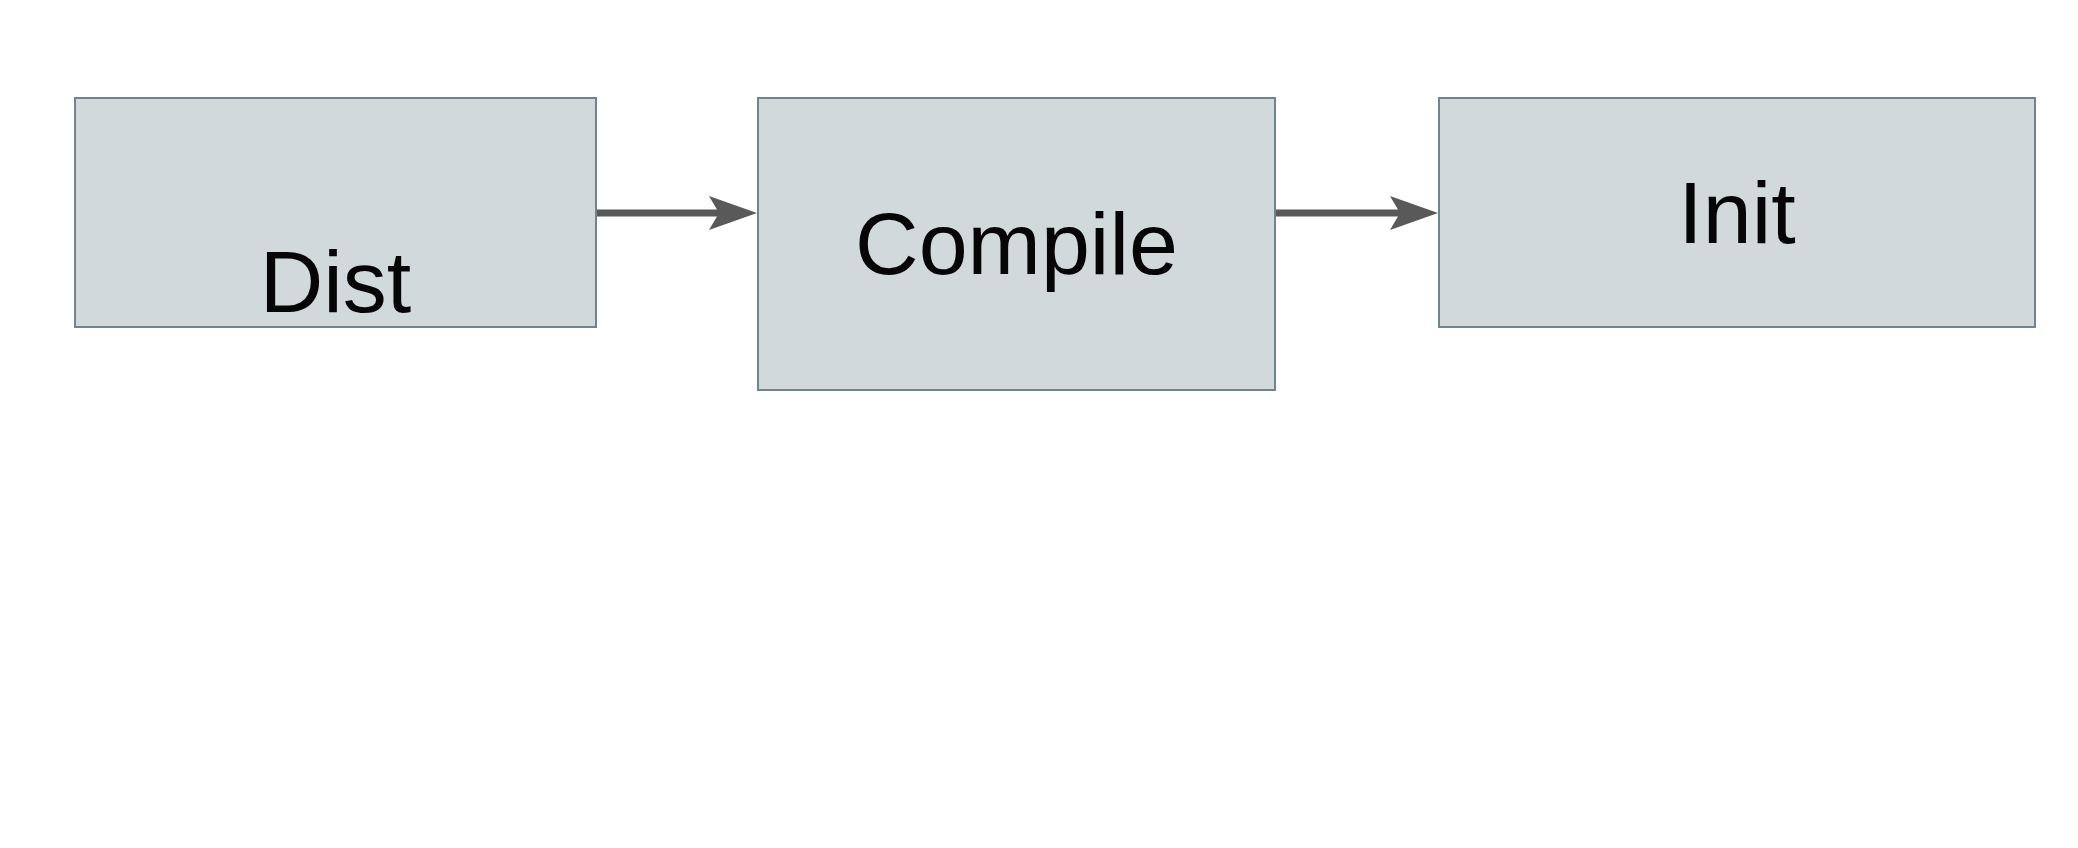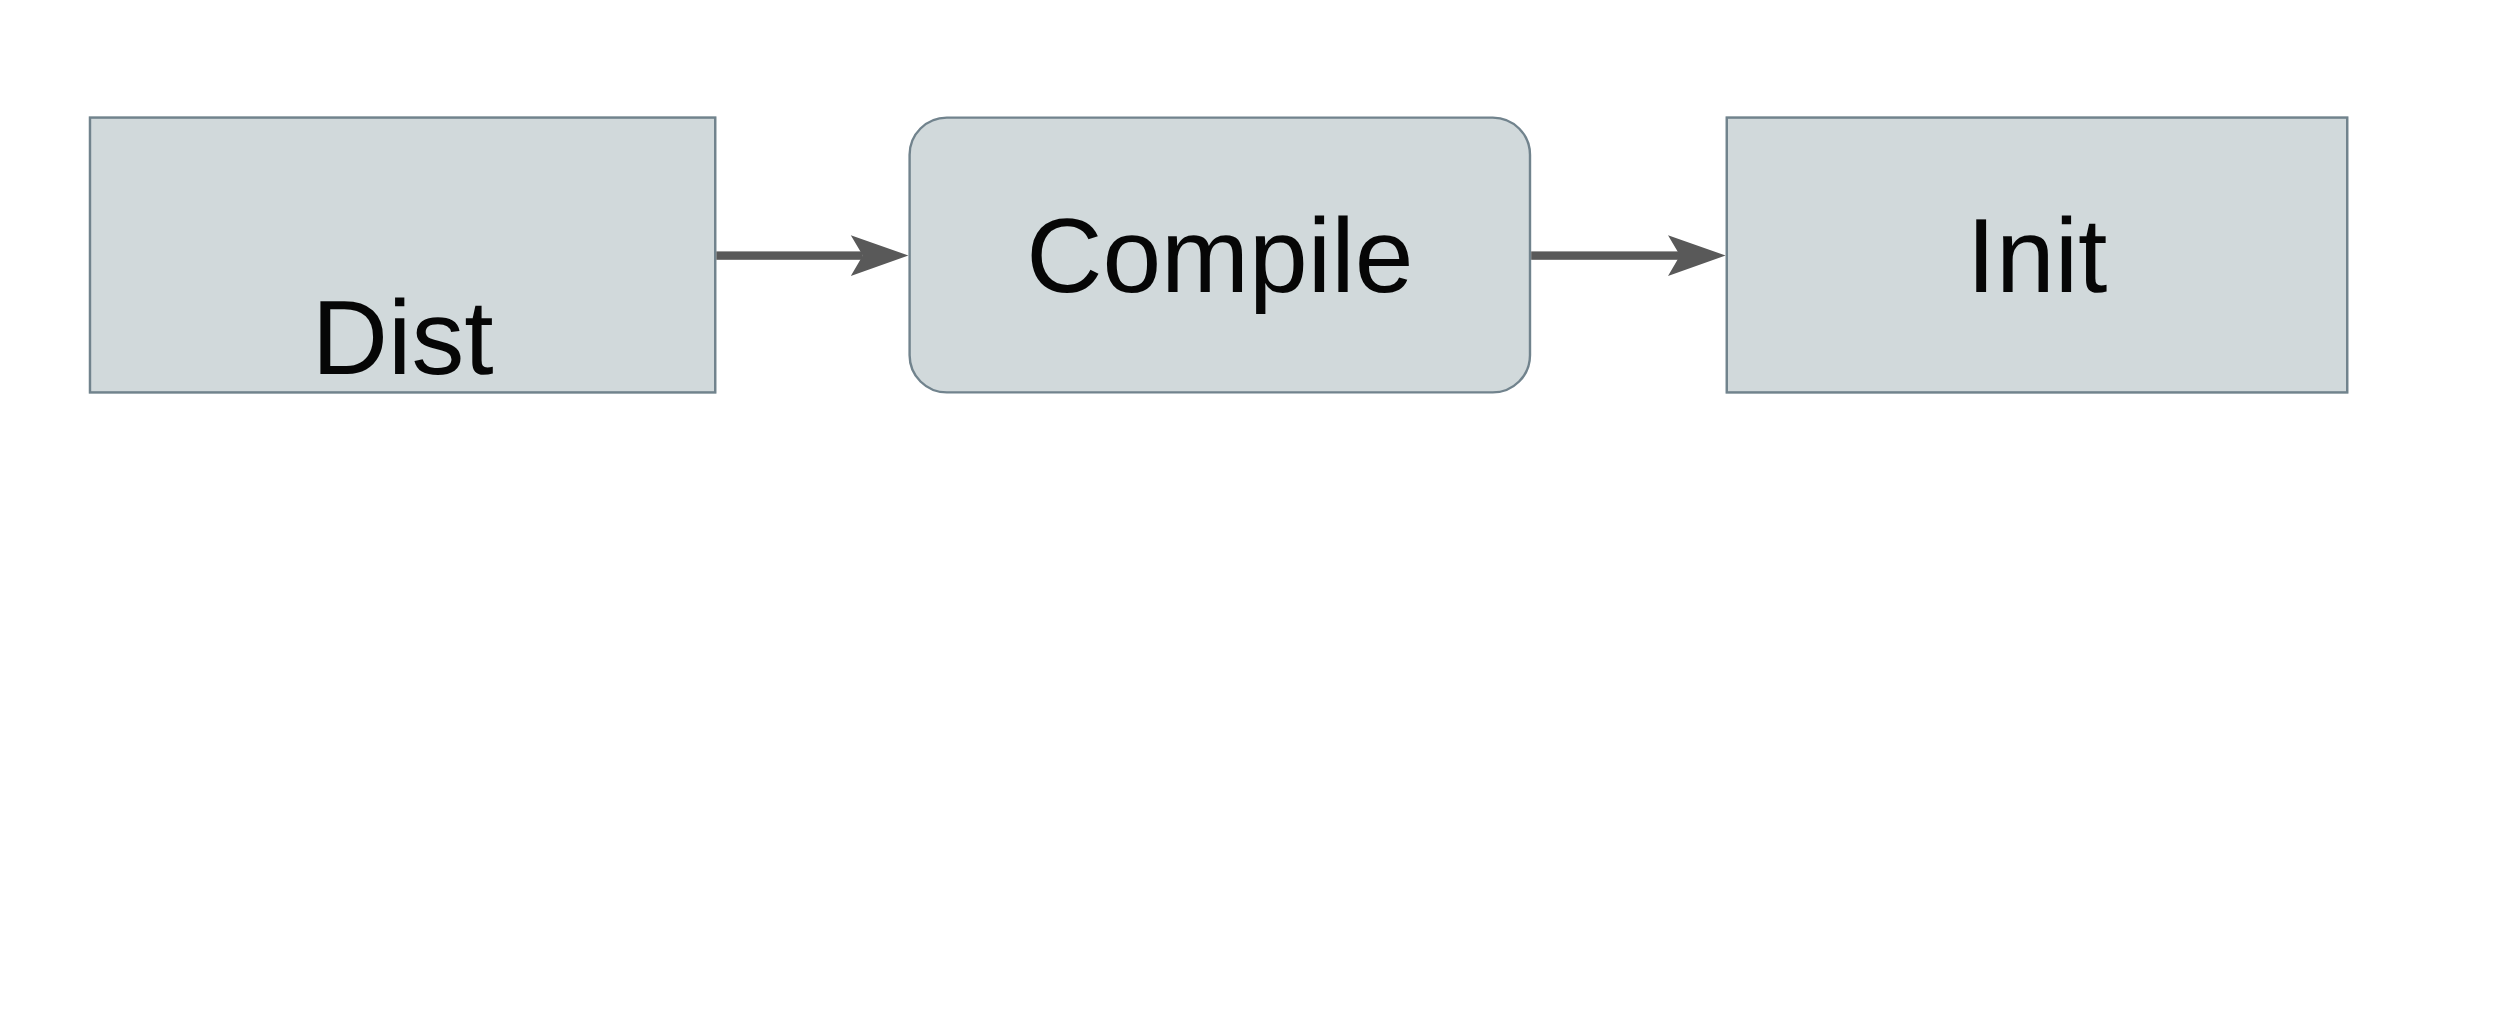--- a/index.html
+++ b/index.html
@@ -32,22 +32,22 @@
     justify-content: center;
   }
   .node-label {
     font-size: 88px;
     line-height: 1;
     color: var(--text-color);
     letter-spacing: 0px;
     white-space: nowrap;
   }
   .node-dist    { left: 74px;   top: 97px;  width: 523px; height: 231px; align-items: flex-end; }
-  .node-compile { left: 757px;  top: 97px;  width: 519px; height: 231px; border-radius: 32px; }
-  .node-init    { left: 1438px; top: 97px;  width: 519px; height: 231px; }
+  .node-compile { left: 757px;  top: 97px;  width: 519px; height: 294px; }
+  .node-init    { left: 1438px; top: 97px;  width: 598px; height: 231px; }
   .node-clean   { left: 758px;  top: 512px; width: 517px; height: 231px; }
   .edge {
     position: absolute;
     overflow: visible;
   }
   .edge-1 { left: 597px;  top: 188px; }
   .edge-2 { left: 1276px; top: 188px; }
   .edge .shaft { fill: var(--arrow-color); }
   .edge .head  { fill: var(--arrow-color); }
 </style>

